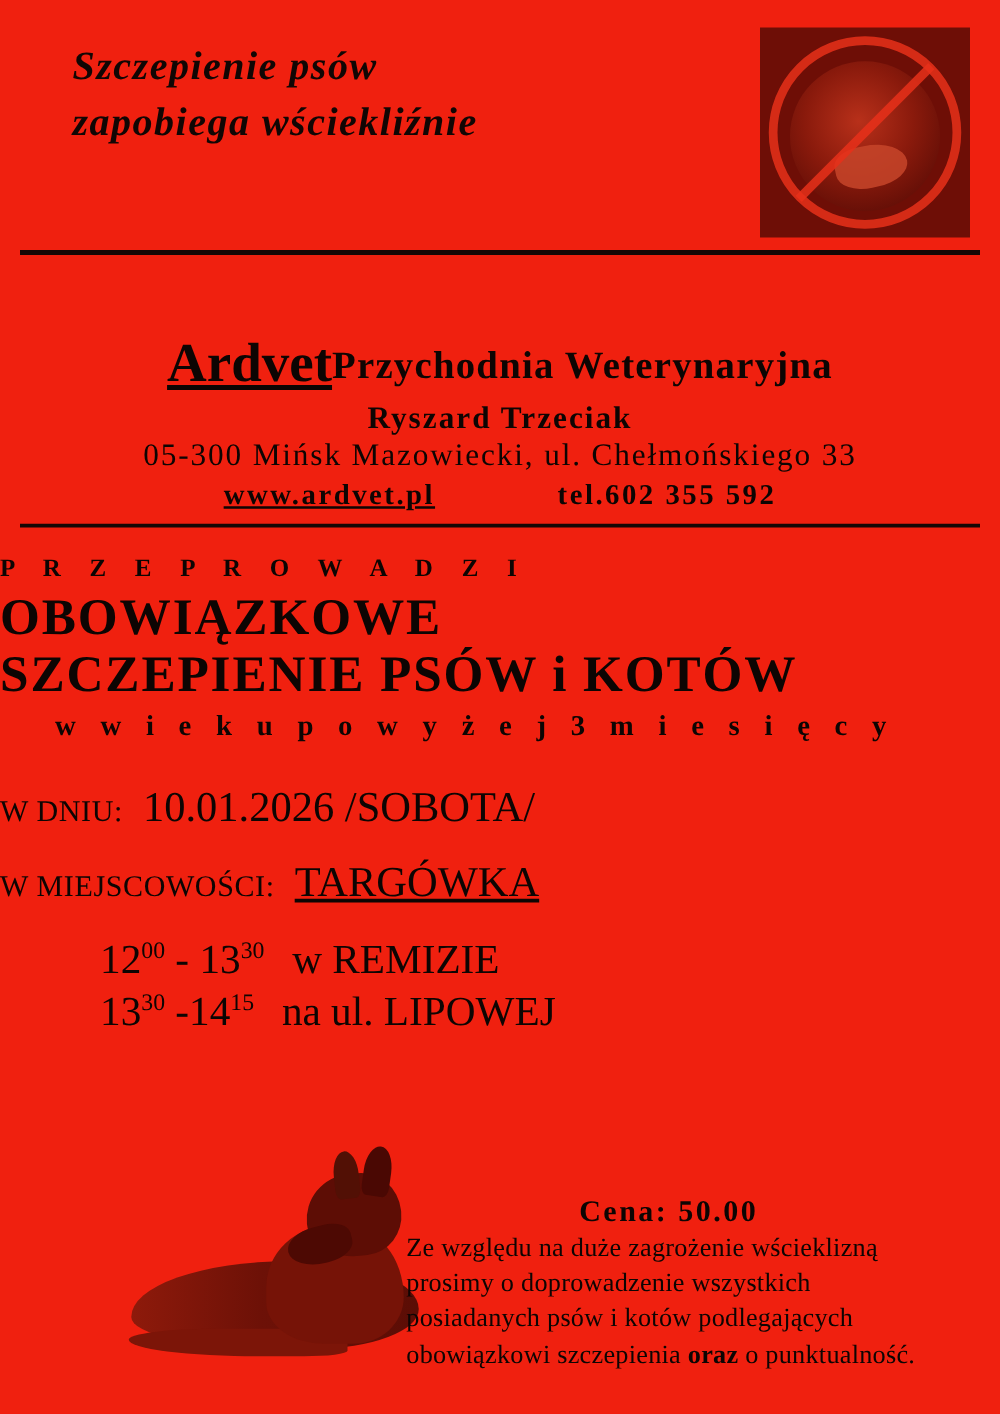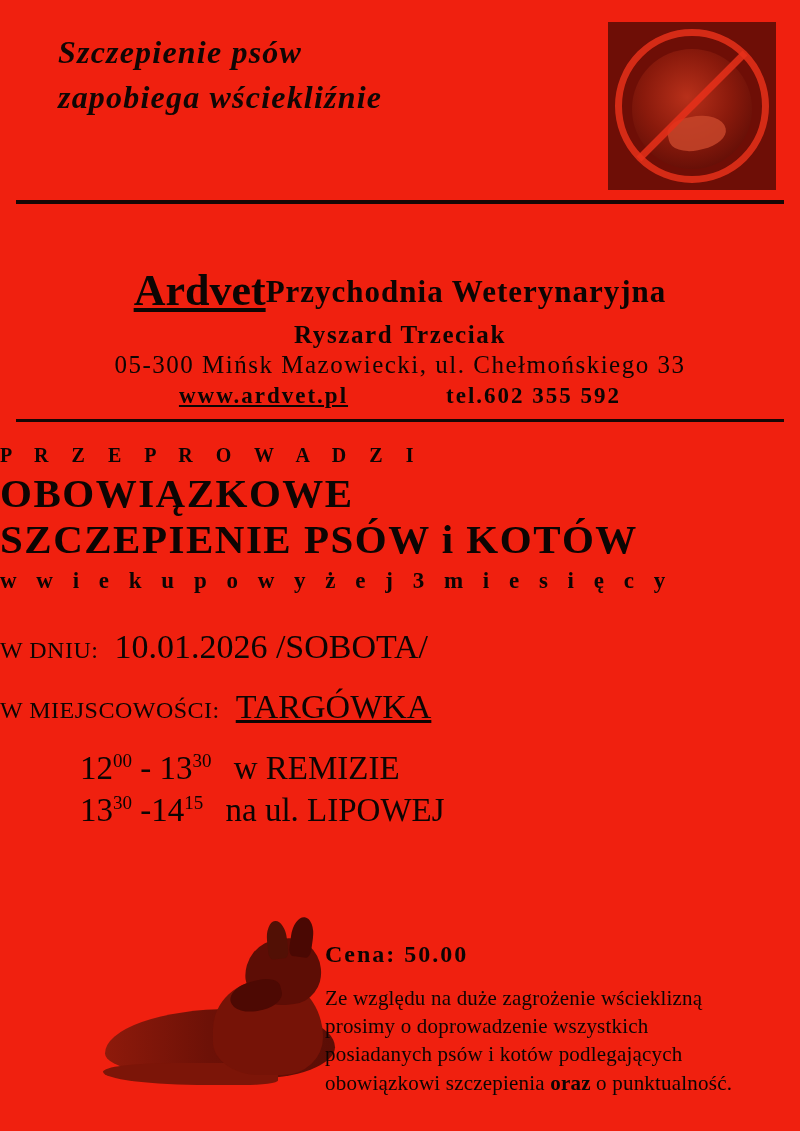--- a/index.html
+++ b/index.html
@@ -171,20 +171,21 @@
     font-size: 41px;
     font-weight: bold;
     letter-spacing: 1.5px;
     line-height: 1.12;
   }
   .announce-age {
     font-size: 23px;
     font-weight: bold;
     letter-spacing: 7px;
     margin-top: 6px;
+    padding-left: 44px;
   }
 
   
   .details {
     margin-top: 34px;
   }
   .det-row {
     display: flex;
     align-items: baseline;
     margin-bottom: 22px;
@@ -302,22 +303,22 @@
     position: absolute;
     right: 55px;
     bottom: 34px;
     width: 420px;
     text-align: left;
   }
   .price {
     font-size: 24px;
     font-weight: bold;
     letter-spacing: 2px;
-    text-align: left;
-    margin-bottom: 16px;
+    text-align: center;
+    margin-bottom: 0;
   }
   .notice-text {
     font-size: 21px;
     line-height: 1.35;
     letter-spacing: 0.2px;
   }
   .notice-text b { font-weight: bold; }
 </style>
 </head>
 <body>

